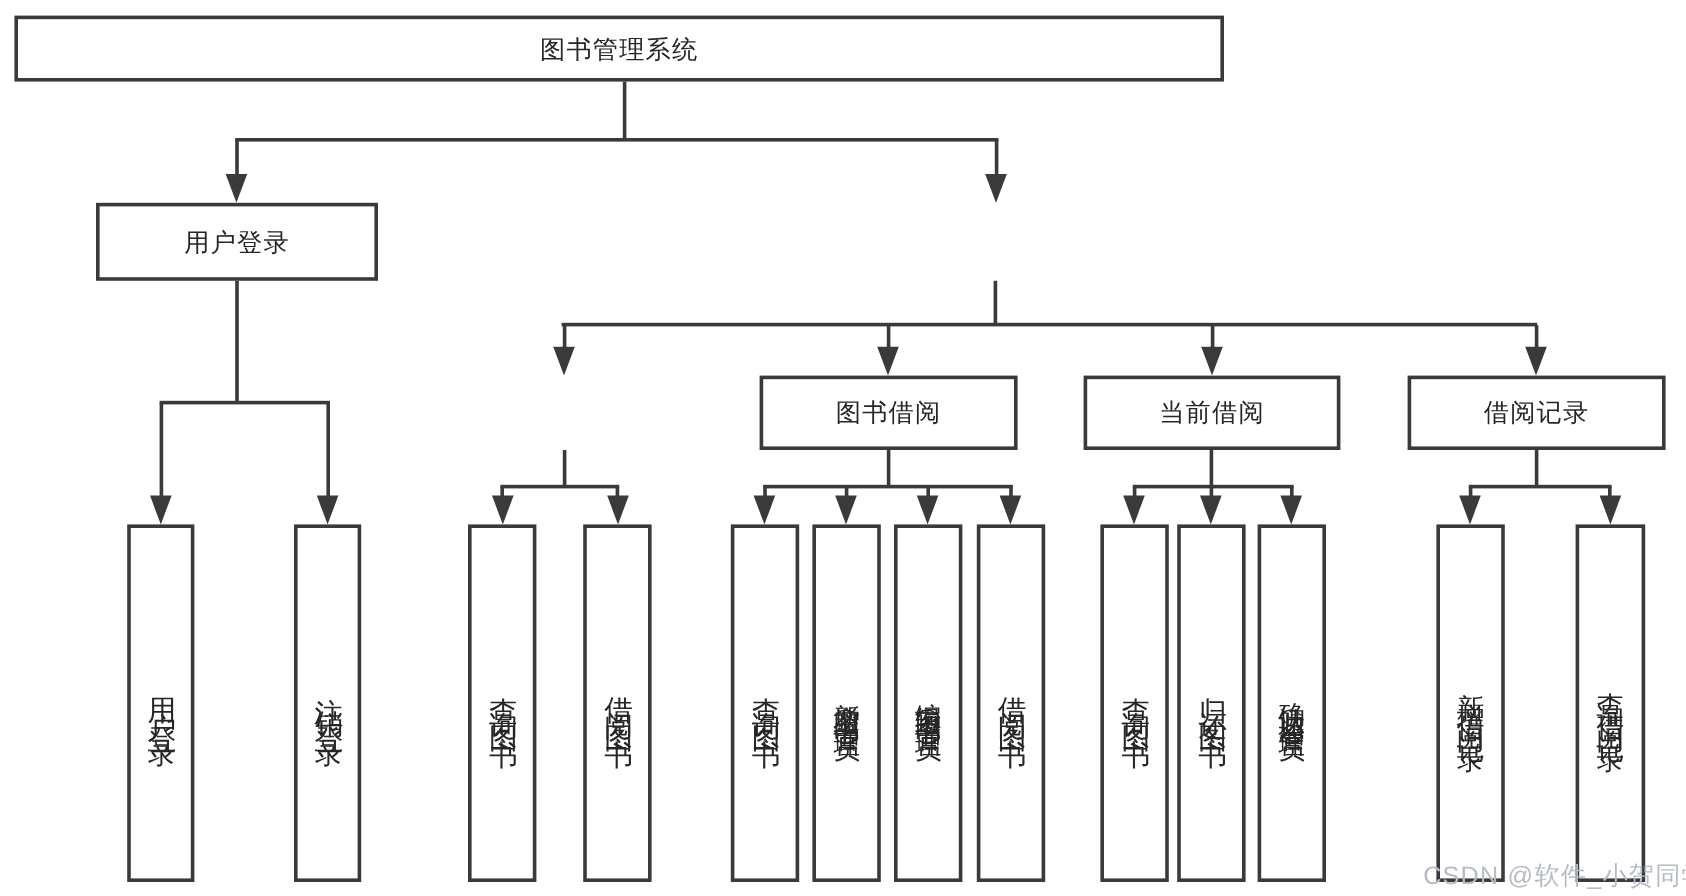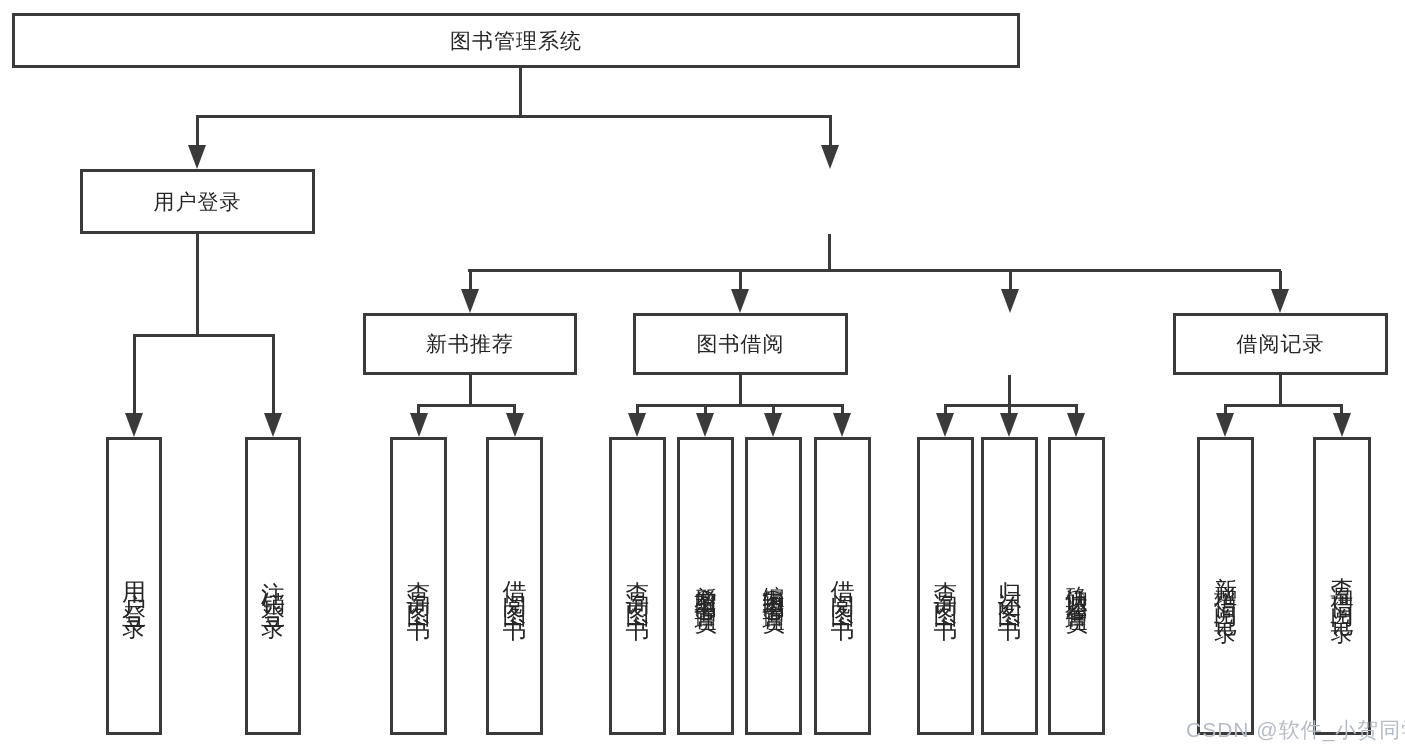--- a/index.html
+++ b/index.html
@@ -22,22 +22,22 @@
 </style>
 </head>
 <body>
 
 <div id="stage">
 
   <div class="node" style="left:12px;top:13px;width:1008px;height:55px;">图书管理系统</div>
 
   <div class="node" style="left:80px;top:169px;width:235px;height:65px;">用户登录</div>
 
-  <div class="node" style="left:363px;top:313px;width:214px;height:62px;">新书推荐</div>
   <div class="node" style="left:633px;top:313px;width:215px;height:62px;text-align:right;">图书借阅</div>
+  <div class="node" style="left:903px;top:313px;width:214px;height:62px;">当前借阅</div>
   <div class="node" style="left:1173px;top:313px;width:215px;height:62px;">借阅记录</div>
 
   <div class="leaf" style="left:106px;width:56px;">
     <span class="vtxt">用户登录</span>
     </div>
   <div class="leaf" style="left:245px;width:56px;">
     <span class="vtxt">注销登录</span>
     </div>
 
   <div class="leaf" style="left:390px;width:57px;">

